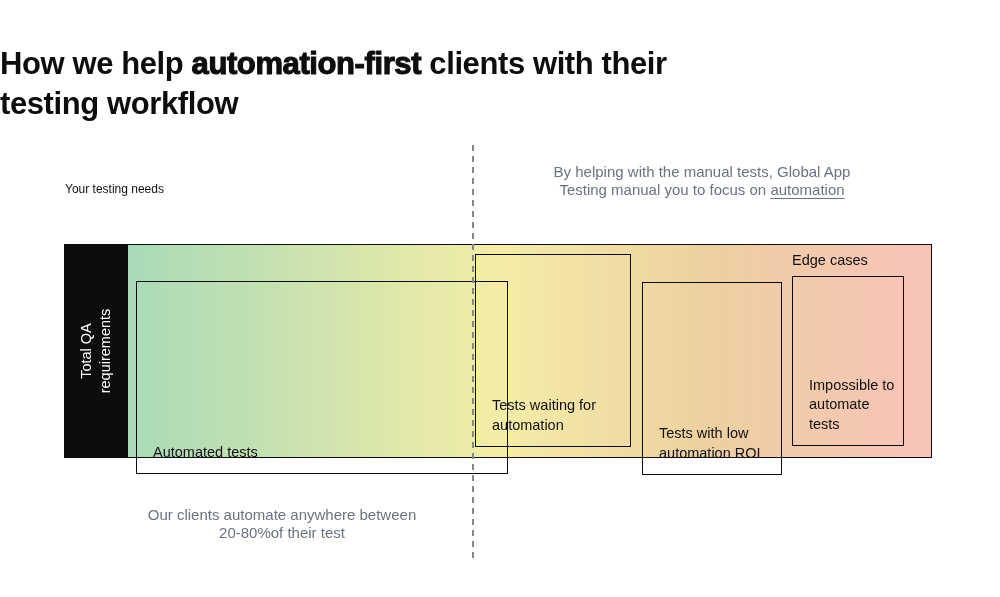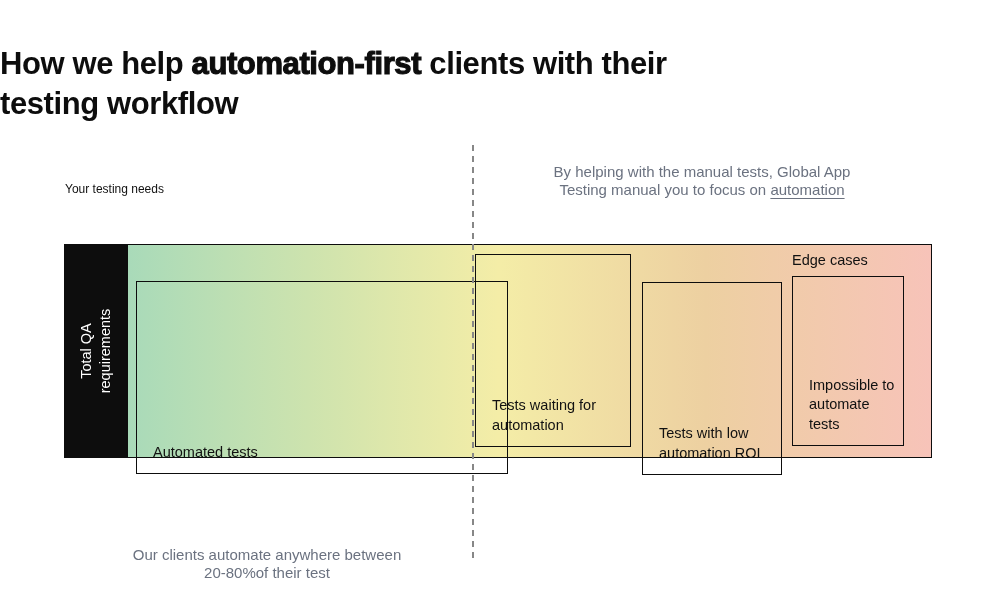--- a/index.html
+++ b/index.html
@@ -23,21 +23,21 @@
     position:absolute; top:181px; left:65px;
     font-size:12px; line-height:17px; color:#111111;
   }
 
   
   .note {
     position:absolute; color:#6b7280; font-size:15px; line-height:17.5px;
     text-align:center;
   }
   .note-right { top:163px; left:532px; width:340px; }
-  .note-bottom { top:506px; left:97px; width:340px; white-space:pre-line;margin-top:40px; }
+  .note-bottom { top:506px; left:112px; width:340px; white-space:pre-line; }
   .note-link { text-decoration:underline; text-underline-offset:3px; cursor:pointer; }
 
   
   .dashed-divider {
     position:absolute; left:472px; top:145px; width:2px; height:416px; z-index:5;
     background:repeating-linear-gradient(to bottom, #878787 0 6px, transparent 6px 11px);
   }
 
   
   .bar {

